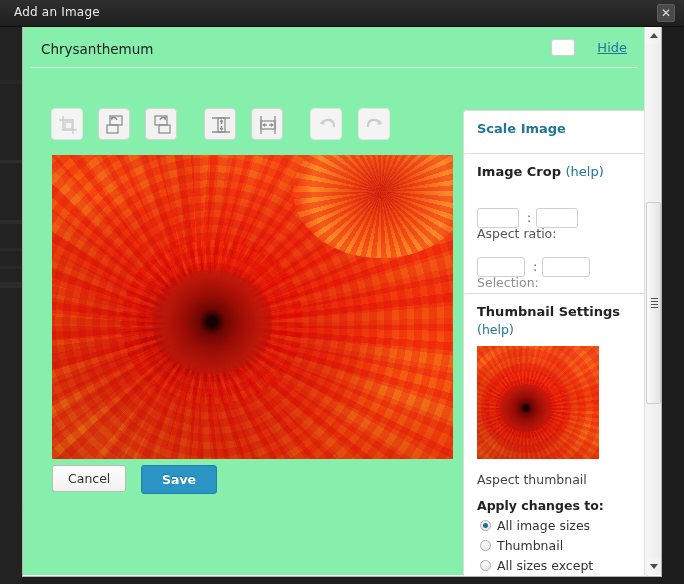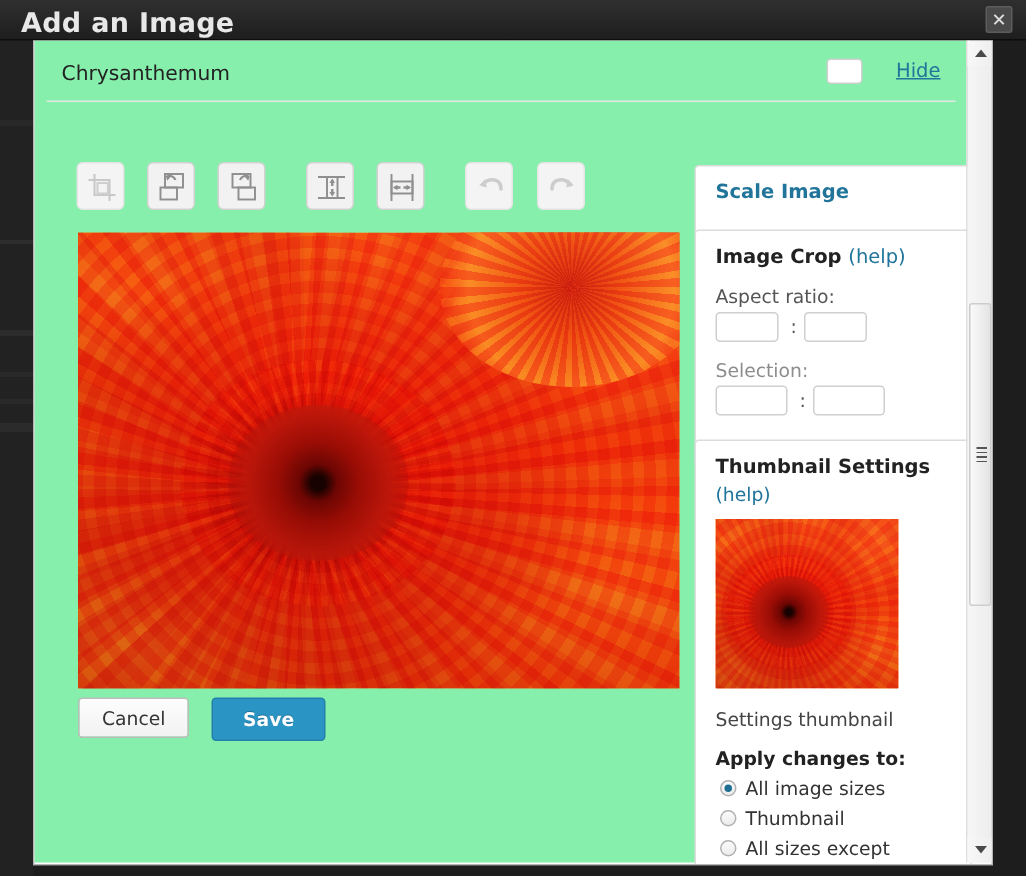--- a/index.html
+++ b/index.html
@@ -37,21 +37,21 @@
   }
 
   
   #titlebar {
     position: absolute; left: 0; top: 0; width: 684px; height: 27px;
     background: linear-gradient(to bottom, #2f2f2f 0%, #262626 55%, #1e1e1e 100%);
     border-bottom: 1px solid #0d0d0d;
   }
   #titlebar .title {
     position: absolute; left: 14px; top: 5px;
-    color: #e8e8e8; font-size: 18px; letter-spacing: .2px; font-weight: bold;
+    color: #e8e8e8; font-size: 12px; letter-spacing: .2px;
   }
   #close-btn {
     position: absolute; right: 9px; top: 4px;
     width: 18px; height: 18px;
     background: #4a4a4a;
     border: 1px solid #5c5c5c;
     border-radius: 2px;
     color: #e0e0e0; font-size: 12px; line-height: 16px; text-align: center;
     cursor: pointer;
   }
@@ -223,21 +223,21 @@
     color: #21759b; font-size: 13px; font-weight: bold; cursor: pointer;
   }
   #panel-crop { top: 126px; height: 158px; }
   .panel-h {
     position: absolute; left: 13px; top: 10px;
     font-size: 13px; font-weight: bold; color: #222;
   }
   .help-link { color: #21759b; font-weight: normal; cursor: pointer; }
   .field-label {
     position: absolute; left: 13px;
-    font-size: 12.5px; color: #555;
+    font-size: 12.5px; color: #555; margin-top: 36px;
   }
   .mini-in {
     position: absolute; height: 20px;
     border: 1px solid #cfcfcf; border-radius: 3px; background: #fff;
   }
   .colon { position: absolute; font-size: 12.5px; color: #555; }
 
   #panel-thumb { top: 266px; height: 300px; }
   #thumb-help { position: absolute; left: 13px; top: 28px; color: #21759b; font-size: 12.5px; cursor: pointer; }
   #thumb-img {
@@ -436,21 +436,21 @@
           <div class="petals"></div>
           <div class="rings"></div>
           <div class="center">
               <u style="left:-42px;top:-38px;width:84px;height:76px;"></u>
               <i style="left:-27px;top:-24px;width:54px;height:48px;"></i>
             </div>
           <div class="shade"></div>
         </div>
       </div>
 
-      <span id="thumb-cap">Settings thumbnail</span>
+      <span id="thumb-cap">Aspect thumbnail</span>
       <span id="apply-h">Apply changes to:</span>
 
       <div class="radio-row" style="top:224px;">
         <span class="radio on"></span><span>All image sizes</span>
       </div>
       <div class="radio-row" style="top:244px;">
         <span class="radio"></span><span>Thumbnail</span>
       </div>
       <div class="radio-row" style="top:264px;">
         <span class="radio"></span><span>All sizes except</span>

